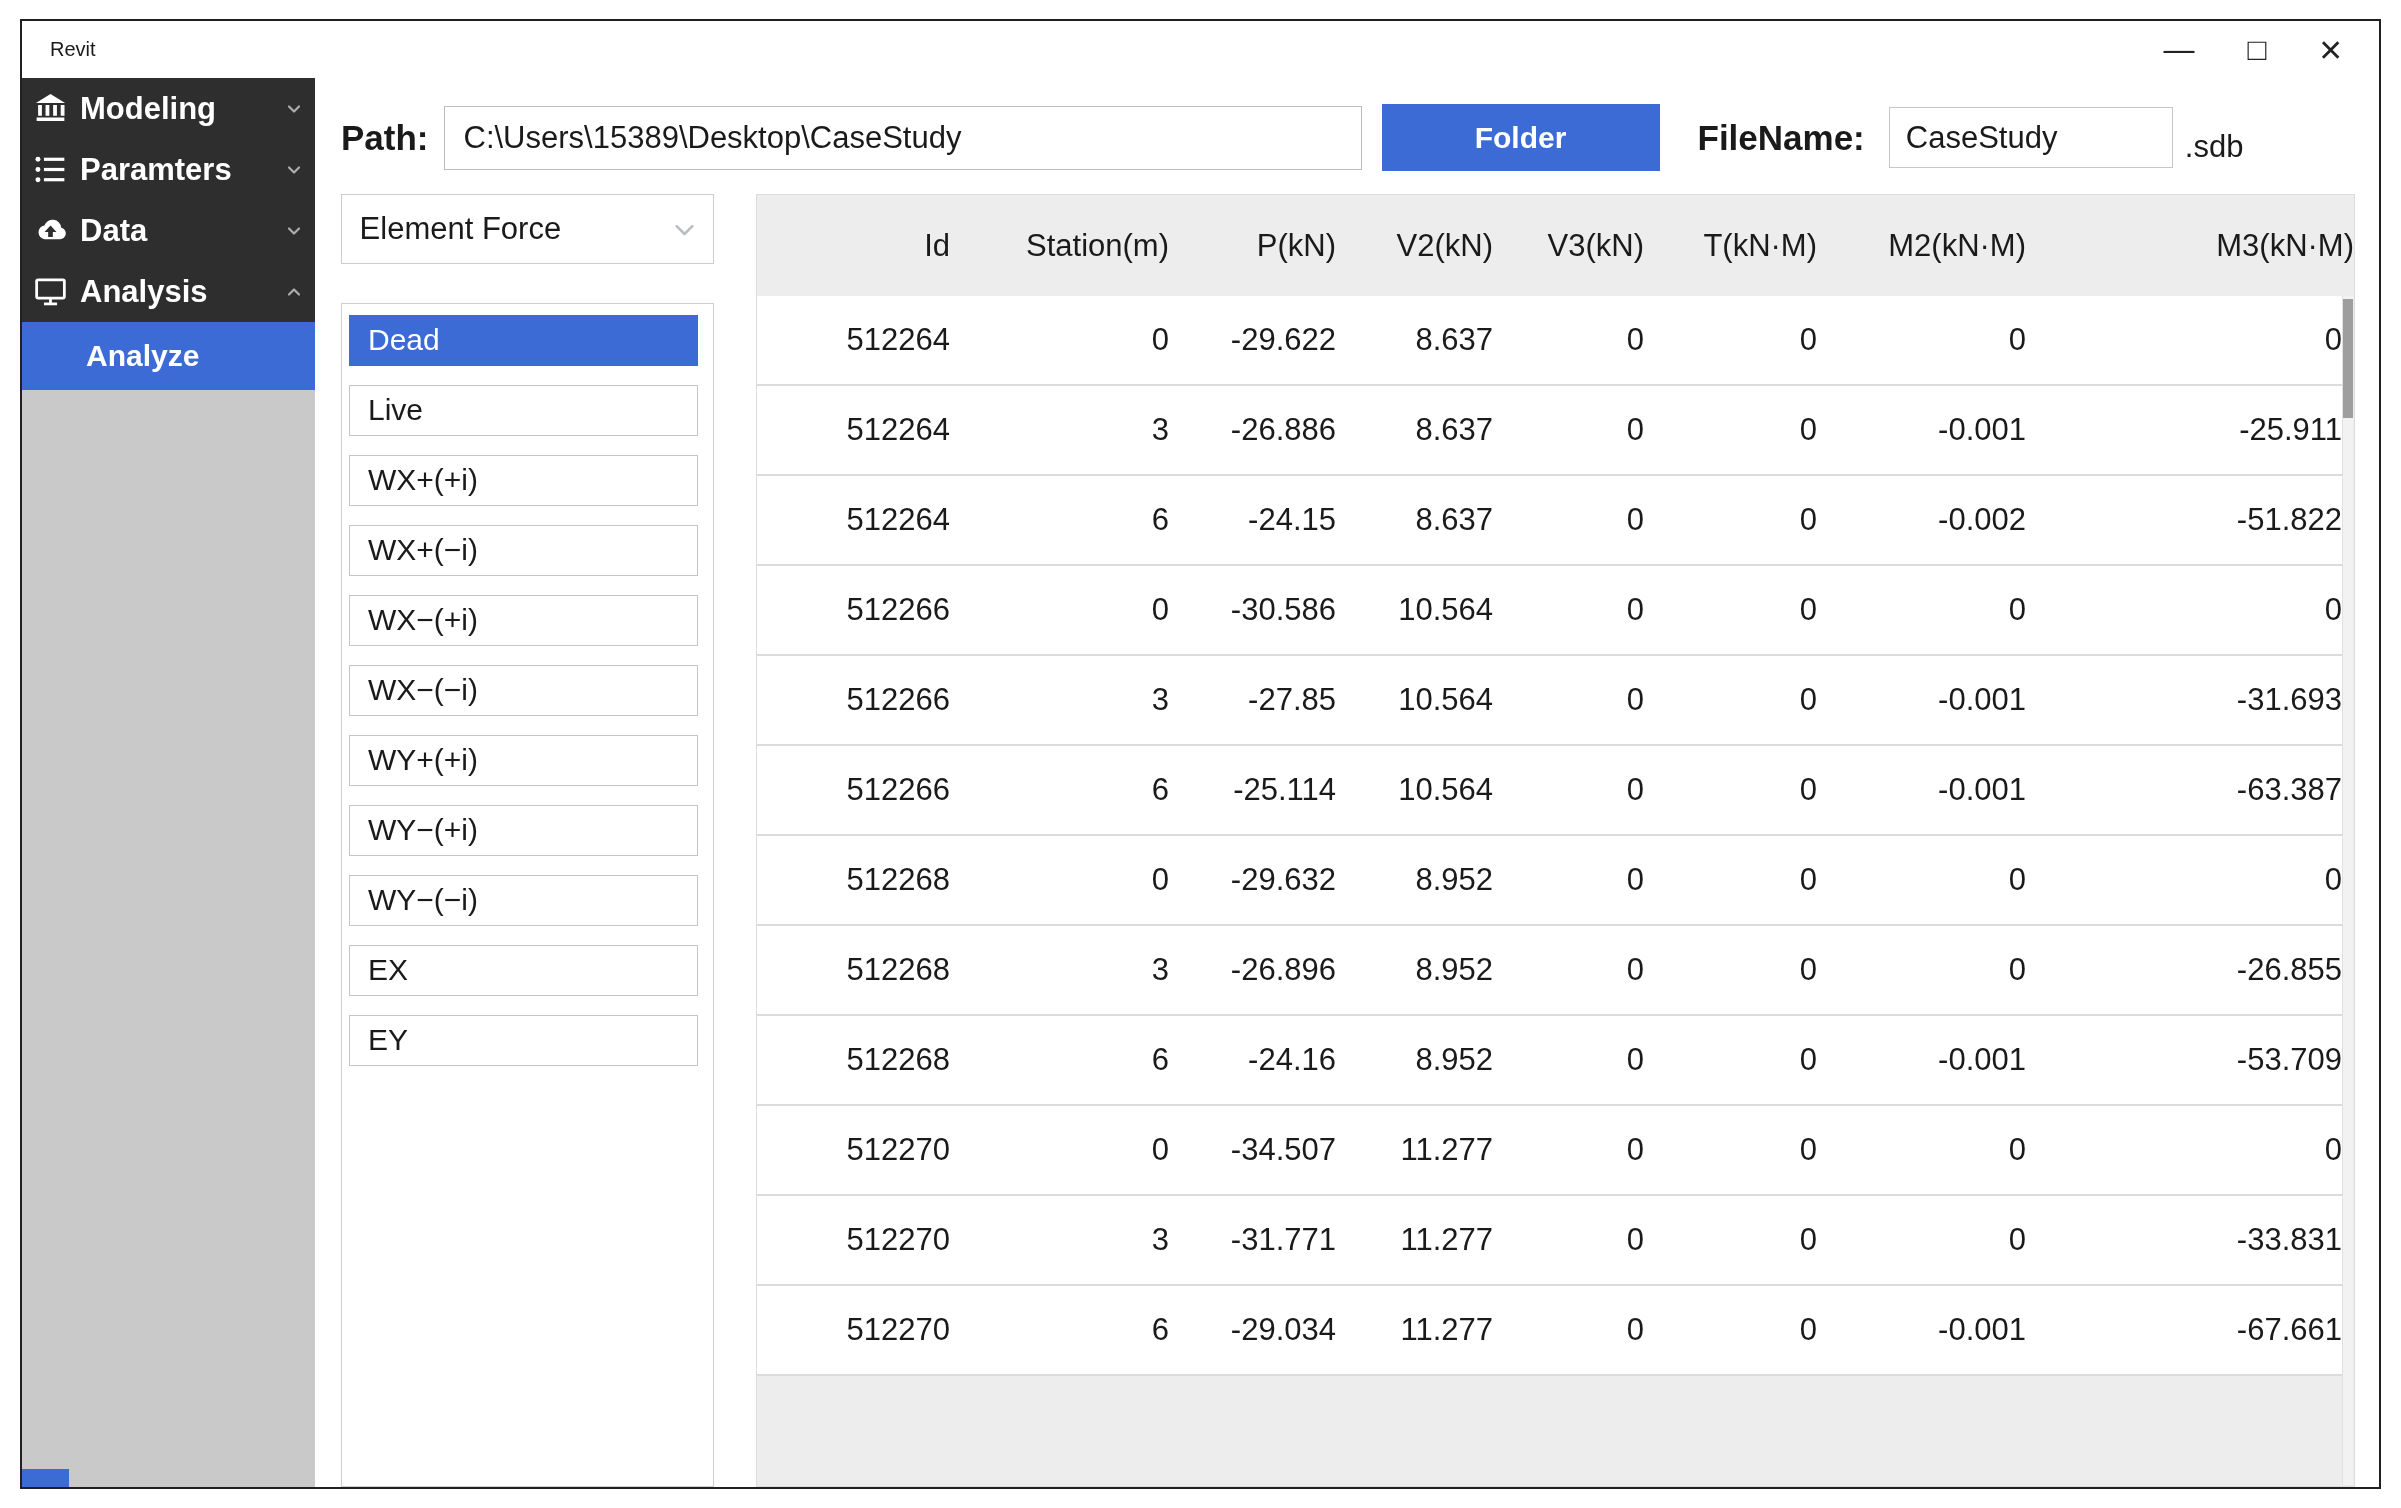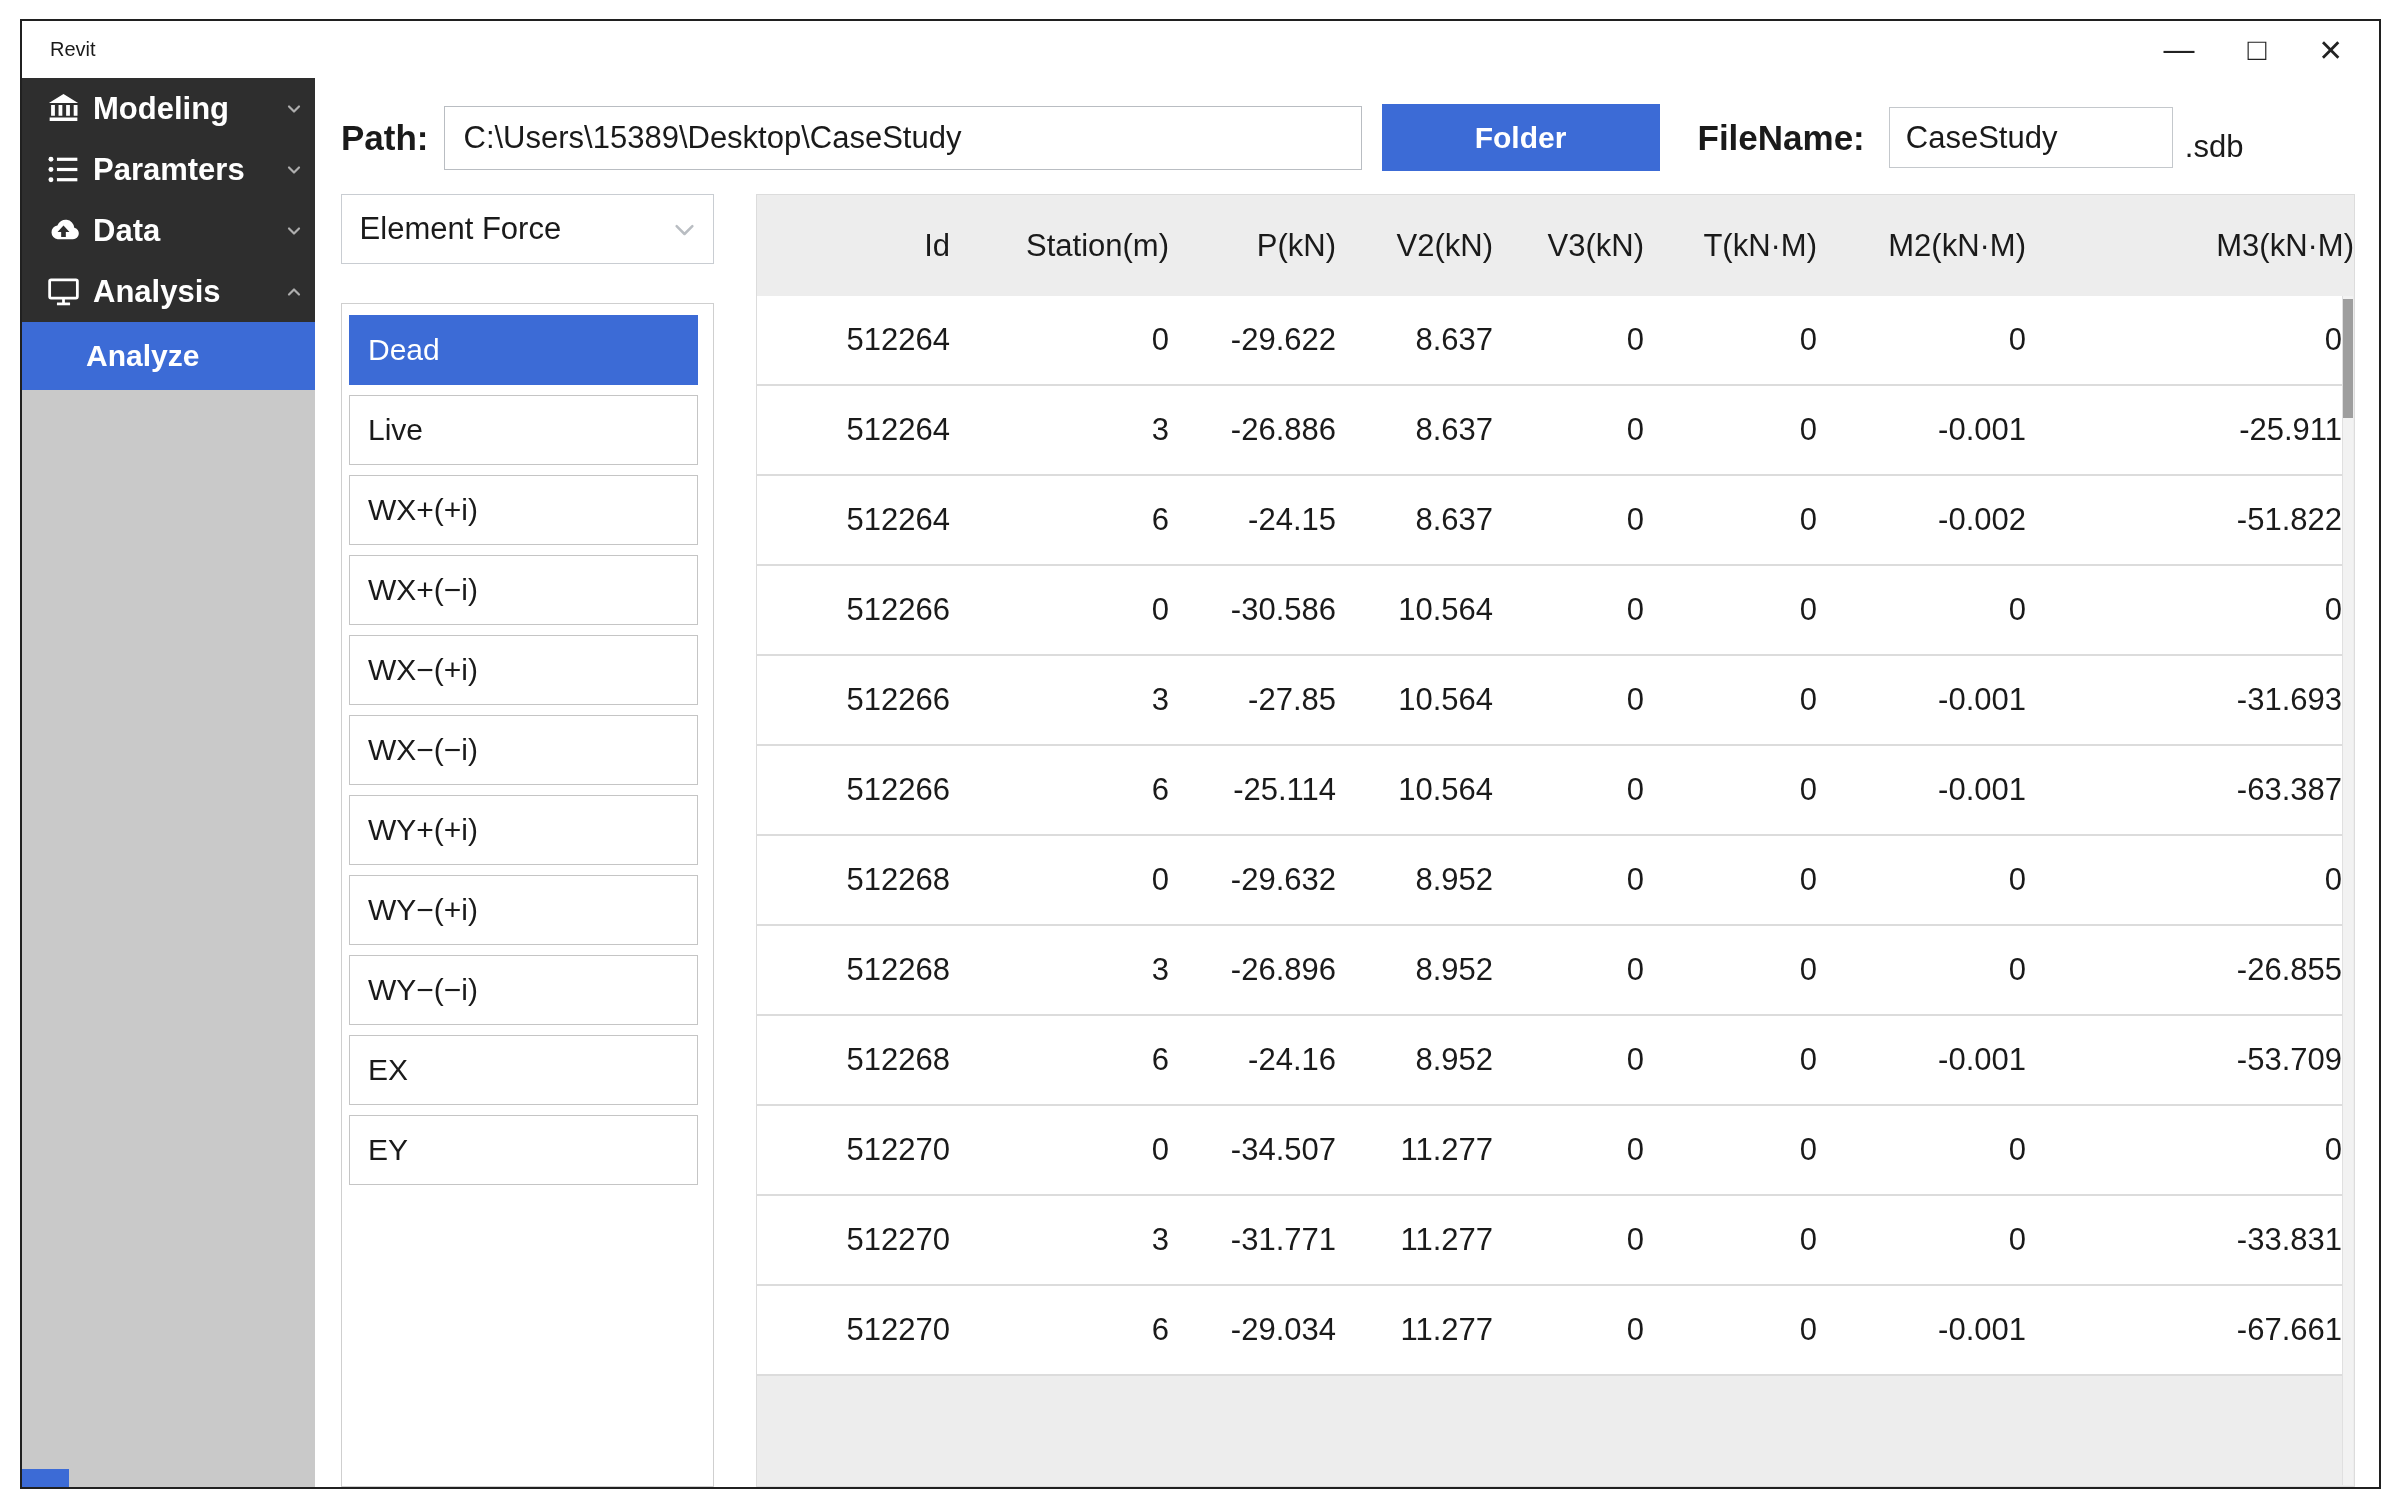--- a/index.html
+++ b/index.html
@@ -11,21 +11,21 @@
   .titlebar{height:57px;flex:0 0 57px;display:flex;align-items:center;background:#fff;}
   .title{font-size:20px;padding-left:28px;}
   .win-controls{margin-left:auto;display:flex;align-items:center;gap:53px;padding-right:37px;}
   .wc{font-size:31px;line-height:1;cursor:default;color:#222;}
   .wc.close{font-size:39px;}
   
   .main{flex:1;display:flex;overflow:hidden;min-height:0;}
   
   .sidebar{width:293px;flex:0 0 293px;background:var(--sidebar-lower);display:flex;flex-direction:column;position:relative;}
   .nav{background:var(--sidebar-dark);}
-  .nav-item{height:61px;display:flex;align-items:center;padding-left:24px;color:#fff;cursor:pointer;}
+  .nav-item{height:61px;display:flex;align-items:center;padding-left:11px;color:#fff;cursor:pointer;}
   .nav-icon{width:35px;height:35px;margin-right:12px;display:flex;align-items:center;justify-content:center;}
   .nav-icon svg{width:35px;height:35px;}
   .nav-label{font-size:31px;font-weight:bold;}
   .chev{margin-left:auto;margin-right:10.8px;display:flex;align-items:center;}
   .chev svg{width:20px;height:20px;}
   .sub-item{height:68px;display:flex;align-items:center;padding-left:64px;color:#fff;
     font-size:30px;font-weight:bold;background:var(--sidebar-sub);cursor:pointer;}
   .sub-item.active{background:var(--accent);}
   .sidebar-fill{flex:1;}
   .bottom-strip{position:absolute;left:0;bottom:0;width:47px;height:18px;background:var(--accent);}
@@ -44,21 +44,21 @@
   .run-btn{margin-top:20px;height:70px;flex:0 0 70px;width:100%;background:var(--accent);color:#fff;
     border:none;font-size:32px;font-weight:bold;font-family:inherit;cursor:pointer;}
   
   .workspace{flex:1;display:flex;margin-top:23px;gap:42px;min-height:0;overflow:hidden;}
   .left-panel{width:373px;flex:0 0 373px;display:flex;flex-direction:column;min-height:0;}
   .dropdown{height:70px;flex:0 0 70px;border:1.4px solid #c9cdd2;display:flex;align-items:center;
     padding:0 15px 0 17.6px;font-size:31px;cursor:pointer;background:#fff;box-sizing:border-box;}
   .dropdown .dd-chev{margin-left:auto;display:flex;}
   .dropdown .dd-chev svg{width:27px;height:27px;}
   .case-list{margin-top:39px;flex:1;border:0.7px solid #cfcfcf;overflow:hidden;padding:10.8px 15.5px 0 7.4px;min-height:0;}
-  .case-item{height:70px;margin-bottom:10px;border:0.7px solid #c5c5c5;background:#fff;display:flex;
+  .case-item{height:51px;margin-bottom:19px;border:0.7px solid #c5c5c5;background:#fff;display:flex;
     align-items:center;padding-left:17.6px;font-size:30px;cursor:pointer;box-sizing:border-box;}
   .case-item.selected{background:var(--accent);border-color:var(--accent);color:#fff;}
   
   .table{flex:1;background:#ededed;border:1.4px solid #dcdcdc;position:relative;overflow:hidden;min-width:0;text-align:right;}
   .grid{display:grid;grid-template-columns:163px 219px 167px 157px 151px 173px 209px 1fr;
     padding-left:30px;align-items:center;}
   .thead{height:101px;font-size:31px;color:#1a1a1a;}
   .hcell{white-space:nowrap;}
   .trow{height:88px;background:#fff;border-bottom:2px solid #dcdcdc;font-size:31px;}
   .tcell{white-space:nowrap;}

